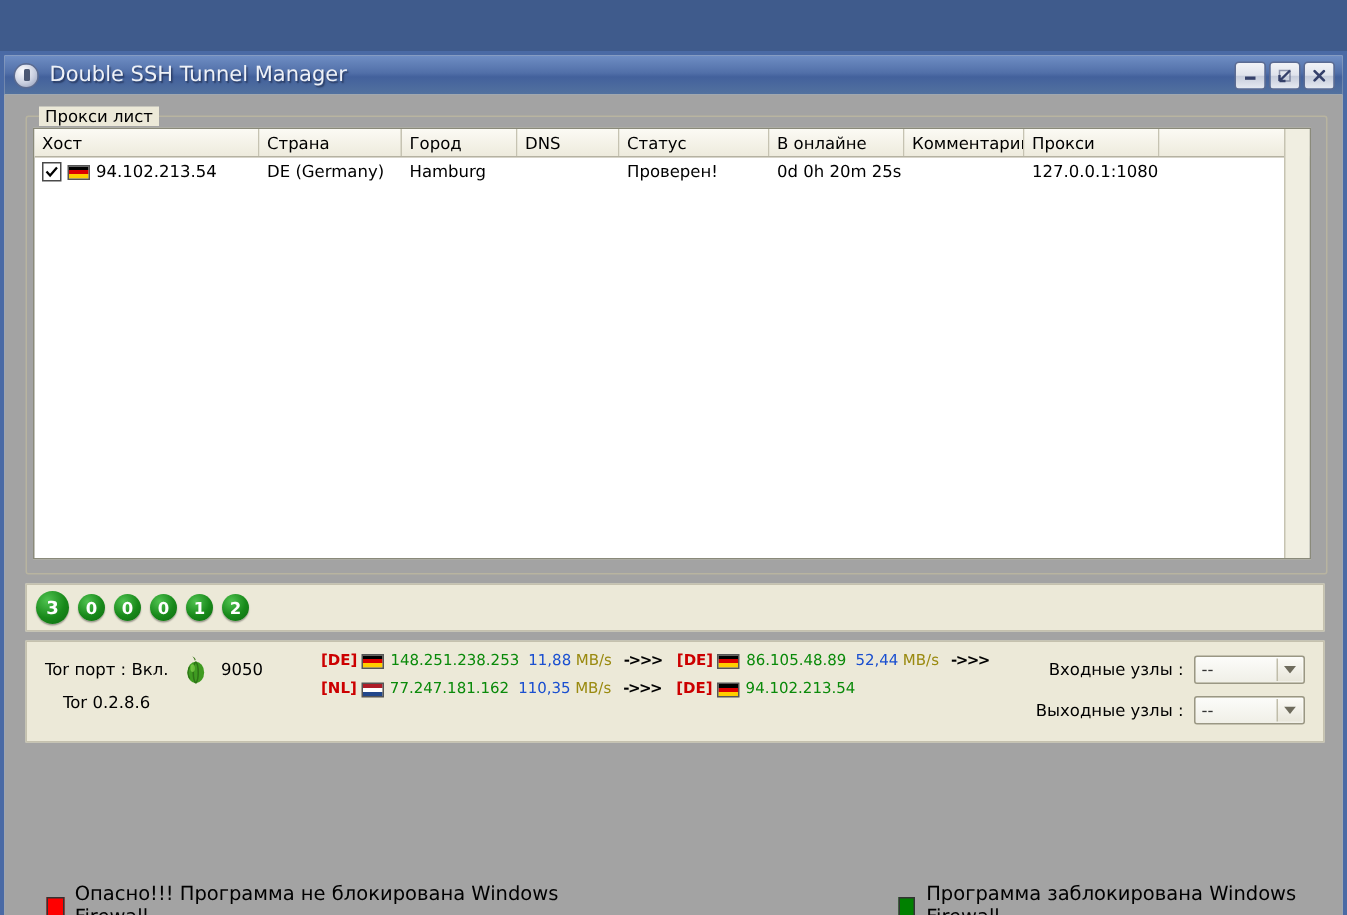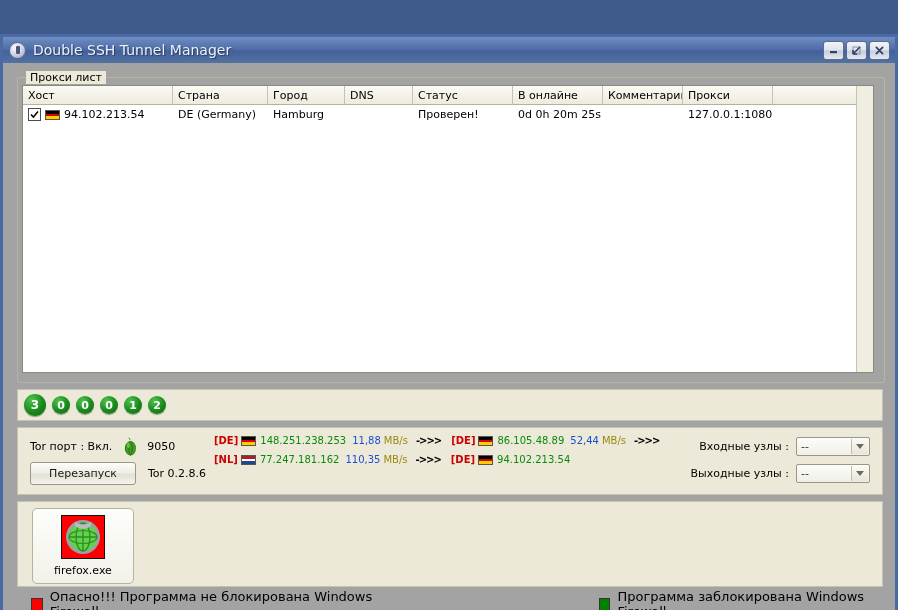--- a/index.html
+++ b/index.html
@@ -311,21 +311,20 @@
               <ellipse cx="8.5" cy="11.3" rx="5.6" ry="7.2" fill="url(#og)" opacity="0"></ellipse>
               <path d="M8.5 4.2 C6.3 6.5 6.3 16.2 8.5 18.4" stroke="#2e7317" stroke-width="1" fill="none"></path>
               <path d="M8.5 4.2 C10.7 6.5 10.7 16.2 8.5 18.4" stroke="#2e7317" stroke-width="1" fill="none"></path>
               <path d="M4.4 7.4 C3.1 10 3.2 13 4.5 15.4" stroke="#2e7317" stroke-width=".8" fill="none"></path>
               <ellipse cx="6.4" cy="8.4" rx="1.5" ry="2.6" fill="#7fd14a" opacity=".75"></ellipse>
             </svg>
           </span>
           <span id="tor-port-num">9050</span>
         </div>
         <div id="tor-line2">
-          <span id="restart-btn">Перезапуск</span>
           <span id="tor-version">Tor 0.2.8.6</span>
         </div>
       </div>
 
       <div id="chain">
         <div class="chain-row">
           <span class="cc">[DE]</span>
           <span class="flag flag-de"></span>
           <span class="ip">148.251.238.253</span>
           <span class="spd">11,88</span>
@@ -370,35 +369,20 @@
             <span class="arrowbox">
               <svg width="8" height="5" viewBox="0 0 8 5">
                   <path d="M0 0 L8 0 L4 5 Z" fill="#6e6b5c"></path>
                 </svg>
             </span>
           </span>
         </div>
       </div>
     </div>
 
-    <div id="apps-panel">
-      <div id="app-tile">
-        <span id="app-tile-icon">
-          <svg width="38" height="38" viewBox="0 0 38 38">
-            <circle cx="19" cy="19" r="17" fill="#9aa0a6"></circle>
-            <circle cx="19" cy="19" r="14" fill="#63d24a"></circle>
-            <path d="M5 19 H33 M19 5 V33" stroke="#2f8f22" stroke-width="1.4"></path>
-            <ellipse cx="19" cy="19" rx="7" ry="14" stroke="#2f8f22" stroke-width="1.4" fill="none"></ellipse>
-            <ellipse cx="19" cy="19" rx="14" ry="6.5" stroke="#2f8f22" stroke-width="1.2" fill="none"></ellipse>
-            <path d="M11 8 Q19 14 27 8 L27 4 Q19 9 11 4 Z" fill="#b9bdc2"></path>
-          </svg>
-        </span>
-        <span id="app-tile-label">firefox.exe</span>
-      </div>
-    </div>
 
     <div id="legend">
       <span class="legend-item" id="legend-danger">
         <span class="legend-sq" style="background:#ff0000"></span>
         <span>Опасно!!! Программа не блокирована Windows Firewall</span>
       </span>
       <span class="legend-item" id="legend-blocked">
         <span class="legend-sq" style="background:#008000"></span>
         <span>Программа заблокирована Windows Firewall</span>
       </span>

